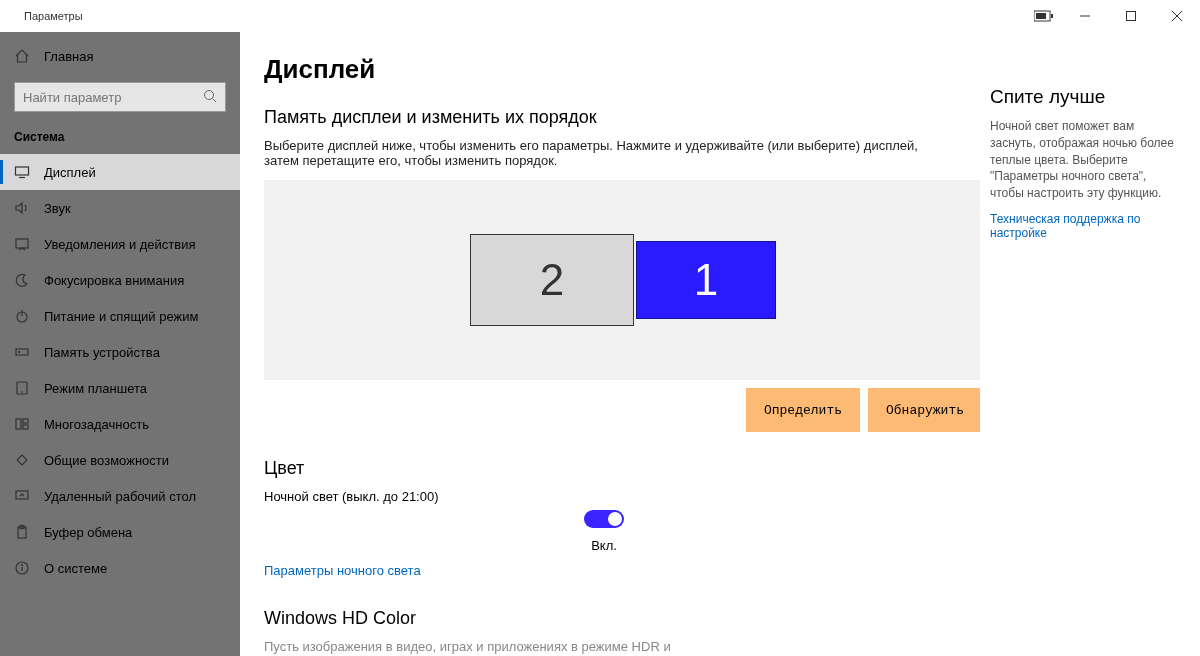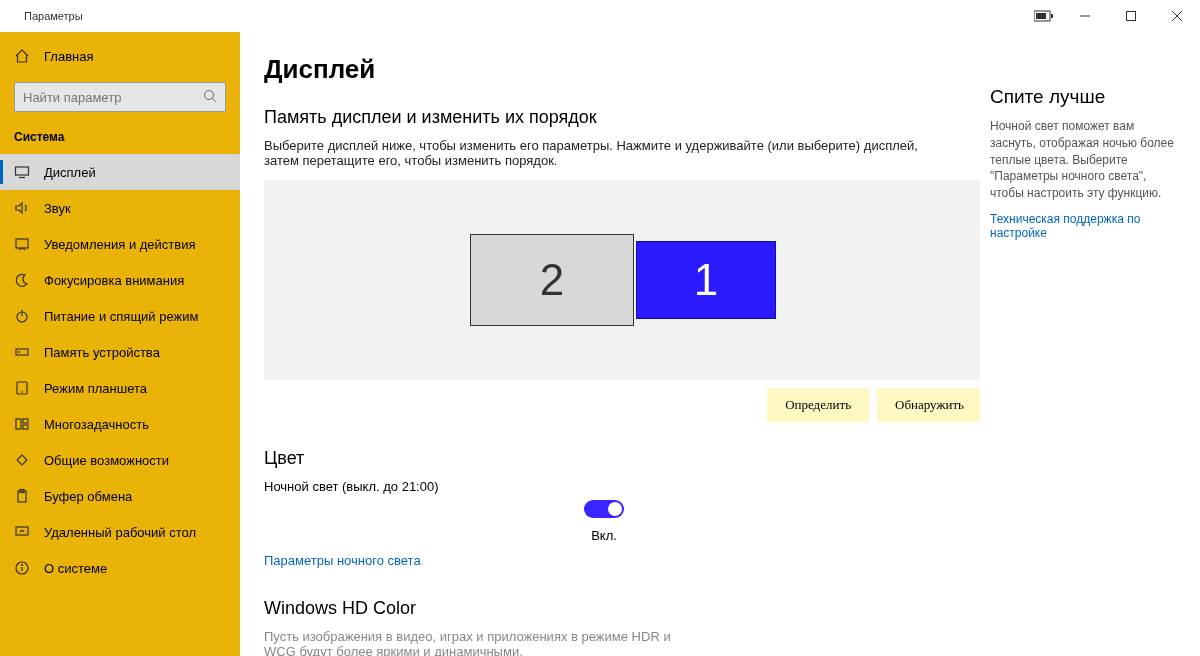--- a/index.html
+++ b/index.html
@@ -19,21 +19,21 @@
     font-size: 11px;
     color: #333;
   }
   .titlebar-left { padding-left: 24px; }
   .titlebar-right { margin-left: auto; display:flex; align-items:center; }
   .tb-icon { width: 46px; height: 32px; display:flex; align-items:center; justify-content:center; color:#555; }
   .tb-battery { margin-right:8px; display:flex; align-items:center; color:#333; }
   .container { display:flex; height: 624px; }
   .sidebar {
     width: 240px;
-    background: #eab308;
+    background: #737373;
     display:flex;
     flex-direction:column;
     padding-top: 6px;
   }
   .sidebar-row {
     display:flex;
     align-items:center;
     height: 36px;
     padding: 0 14px;
     gap: 14px;
@@ -95,26 +95,26 @@
     background: #2a1aff;
     border:1px solid #151092;
     color:#fff;
   }
   .buttons-row {
     width: 718px;
     display:flex; justify-content:flex-end; gap: 8px;
     margin-top: 8px; margin-bottom: 26px;
   }
   .win-btn {
-    background:#fef9c3;
+    background:#fdba74;
     border:none;
-    height: 34px;
+    height: 44px;
     padding: 0 18px;
     font-size:13px;
-    font-family: Liberation Serif, serif;
+    font-family: Liberation Mono, monospace;
   }
   .setting-label { font-size:13px; margin-bottom: 6px; }
   .toggle {
     display:flex; align-items:center; gap: 10px; margin-bottom: 10px; flex-direction: column;
   }
   .toggle-track {
     width: 40px; height: 18px; border-radius: 10px;
     background:#3a24ff;
     position:relative;
   }
@@ -267,34 +267,34 @@
       <span class="side-icon">
           <svg width="16" height="16" viewBox="0 0 16 16" fill="none" stroke="#333" stroke-width="1.2">
             <path d="M3 8l5-5 5 5M3 8l5 5 5-5"></path>
           </svg>
         </span>
       <span>Общие возможности</span>
     </div>
     <div class="sidebar-row">
       <span class="side-icon">
           <svg width="16" height="16" viewBox="0 0 16 16" fill="none" stroke="#333" stroke-width="1.2">
+            <rect x="2" y="3" width="12" height="8"></rect>
+            <path d="M6 8l2-2 2 2"></path>
+          </svg>
+        </span>
+      <span>Удаленный рабочий стол</span>
+    </div>
+    <div class="sidebar-row">
+      <span class="side-icon">
+          <svg width="16" height="16" viewBox="0 0 16 16" fill="none" stroke="#333" stroke-width="1.2">
             <rect x="4" y="3" width="8" height="11"></rect>
             <rect x="6" y="1.5" width="4" height="3"></rect>
           </svg>
         </span>
       <span>Буфер обмена</span>
-    </div>
-    <div class="sidebar-row">
-      <span class="side-icon">
-          <svg width="16" height="16" viewBox="0 0 16 16" fill="none" stroke="#333" stroke-width="1.2">
-            <rect x="2" y="3" width="12" height="8"></rect>
-            <path d="M6 8l2-2 2 2"></path>
-          </svg>
-        </span>
-      <span>Удаленный рабочий стол</span>
     </div>
     <div class="sidebar-row">
       <span class="side-icon">
           <svg width="16" height="16" viewBox="0 0 16 16" fill="none" stroke="#333" stroke-width="1.2">
             <circle cx="8" cy="8" r="6"></circle>
             <line x1="8" y1="7" x2="8" y2="11"></line>
             <circle cx="8" cy="5" r="0.5" fill="#333"></circle>
           </svg>
         </span>
       <span>О системе</span>

